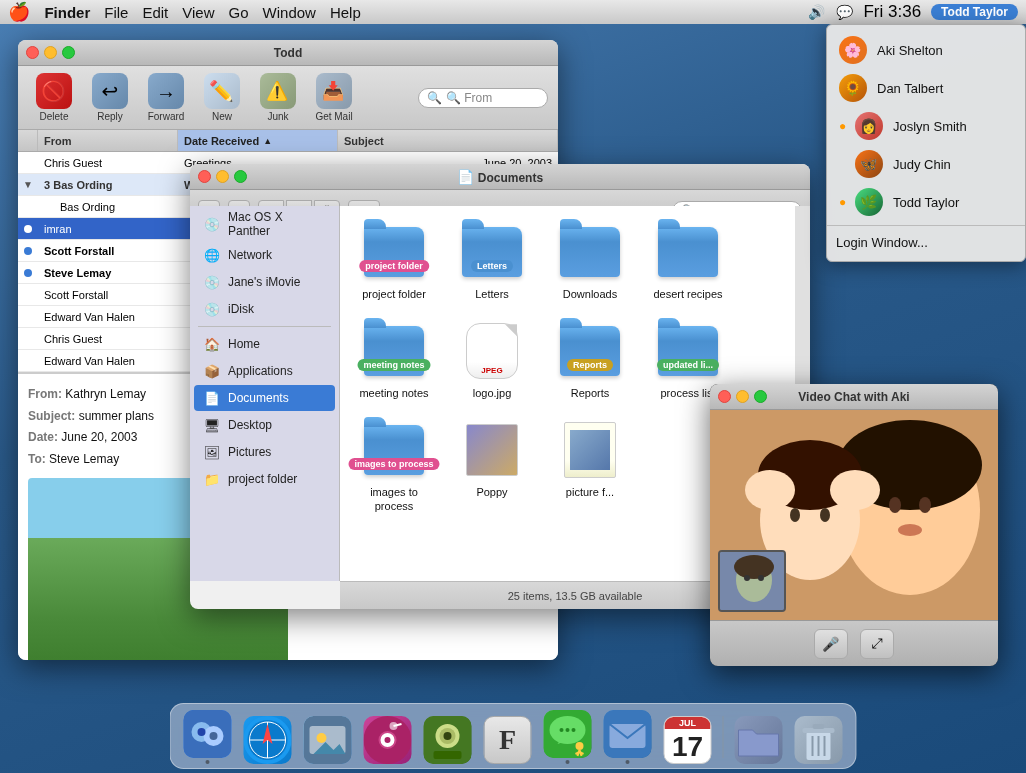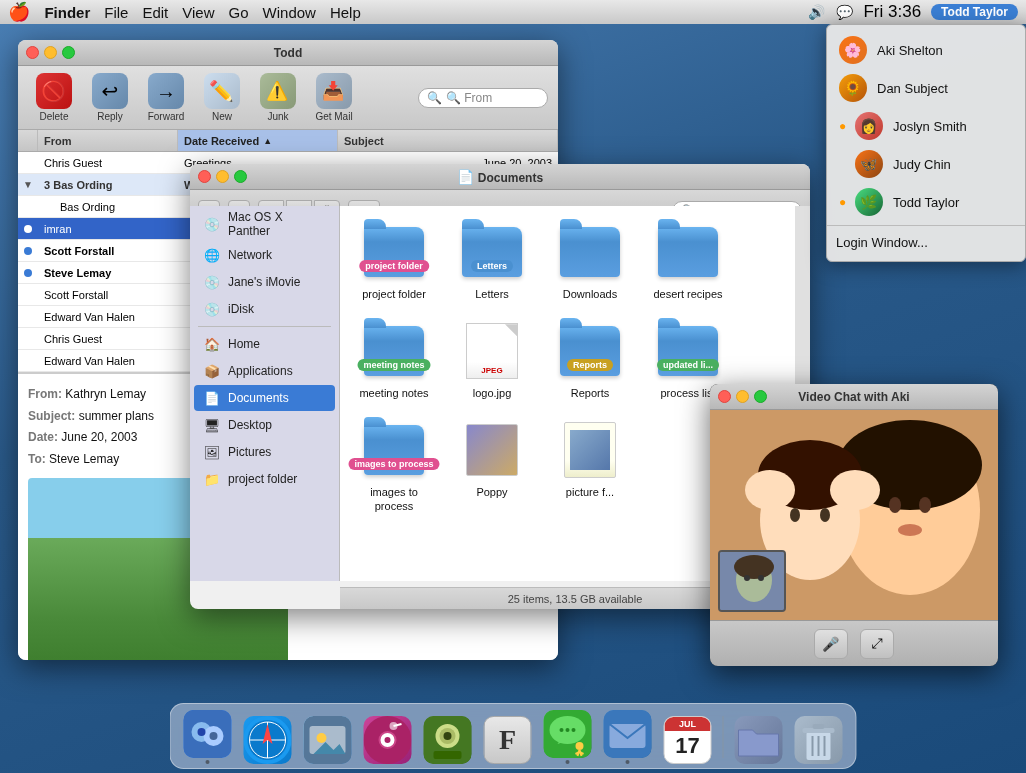--- a/index.html
+++ b/index.html
@@ -460,21 +460,21 @@
     }
     .tag-pink { background: #e05090; }
     .tag-blue { background: #4a90d0; }
     .tag-green { background: #4ab060; }
     .tag-yellow { background: #c8a020; }
     .jpeg-icon {
       width: 52px;
       height: 56px;
       background: linear-gradient(to bottom, #fff 70%, #eee);
       border: 1px solid #ccc;
-      border-radius: 0;
+      border-radius: 14px;
       display: flex;
       align-items: flex-end;
       justify-content: center;
       padding-bottom: 3px;
       font-size: 8px;
       font-weight: 700;
       color: #c00;
       position: relative;
     }
     .jpeg-icon::before {
@@ -503,21 +503,21 @@
       align-items: center;
       justify-content: center;
     }
 
     
     #finder-status {
       position: absolute;
       bottom: 0;
       left: 150px;
       right: 0;
-      height: 22px;
+      height: 28px;
       background: linear-gradient(to bottom, #d8d8d8, #c8c8c8);
       border-top: 1px solid #bbb;
       display: flex;
       align-items: center;
       justify-content: center;
       font-size: 11px;
       color: #444;
     }
     #finder-scrollbar {
       position: absolute;
@@ -675,21 +675,21 @@
   </div>
 </div>
 
 <div id="user-dropdown">
   <div class="dropdown-item">
     <div class="avatar avatar-aki" style="background:linear-gradient(135deg,#f97316,#e07020);display:flex;align-items:center;justify-content:center;font-size:14px;">🌸</div>
     <span>Aki Shelton</span>
   </div>
   <div class="dropdown-item">
     <div class="avatar avatar-dan" style="background:linear-gradient(135deg,#f59e0b,#b45309);display:flex;align-items:center;justify-content:center;font-size:14px;">🌻</div>
-    <span>Dan Subject</span>
+    <span>Dan Talbert</span>
   </div>
   <div class="dropdown-item">
     <div style="width:14px;margin-right:2px;color:#f90;font-size:12px;flex-shrink:0;">●</div>
     <div class="avatar" style="background:linear-gradient(135deg,#e57373,#c0392b);display:flex;align-items:center;justify-content:center;font-size:14px;">👩</div>
     <span>Joslyn Smith</span>
   </div>
   <div class="dropdown-item">
     <div style="width:14px;margin-right:2px;flex-shrink:0;"></div>
     <div class="avatar" style="background:linear-gradient(135deg,#f97316,#8b4513);display:flex;align-items:center;justify-content:center;font-size:14px;">🦋</div>
     <span>Judy Chin</span>
@@ -1163,21 +1163,21 @@
         <rect x="6" y="14" width="36" height="24" rx="3" fill="#88aadd"></rect>
         <polyline points="6,14 24,28 42,14" stroke="#3a77bb" stroke-width="2" fill="none"></polyline>
       </svg>
     </div>
     <div class="dock-dot"></div>
   </div>
   <div class="dock-item">
     <div class="dock-icon" style="background:white;border:1px solid #ccc;">
       <div style="display:flex;flex-direction:column;align-items:center;width:100%;height:100%;">
         <div style="background:#cc3333;width:100%;height:14px;border-radius:8px 8px 0 0;display:flex;align-items:center;justify-content:center;font-size:9px;color:white;font-weight:700;">JUL</div>
-        <div style="font-size:22px;font-weight:700;color:#222;margin-top:2px;">17</div>
+        <div style="font-size:28px;font-weight:700;color:#222;margin-top:2px;">17</div>
       </div>
     </div>
   </div>
   <div class="dock-separator"></div>
   <div class="dock-item">
     <div class="dock-icon" style="background:linear-gradient(135deg,#8899bb,#667799);">
       <svg width="48" height="48" viewBox="0 0 48 48">
         <path d="M4,14 L4,40 L44,40 L44,18 L22,18 L18,14 Z" fill="#8899cc"></path>
         <path d="M4,14 L4,40 L44,40 L44,18 L22,18 L18,14 Z" fill="none" stroke="#6677aa" stroke-width="1"></path>
       </svg>

